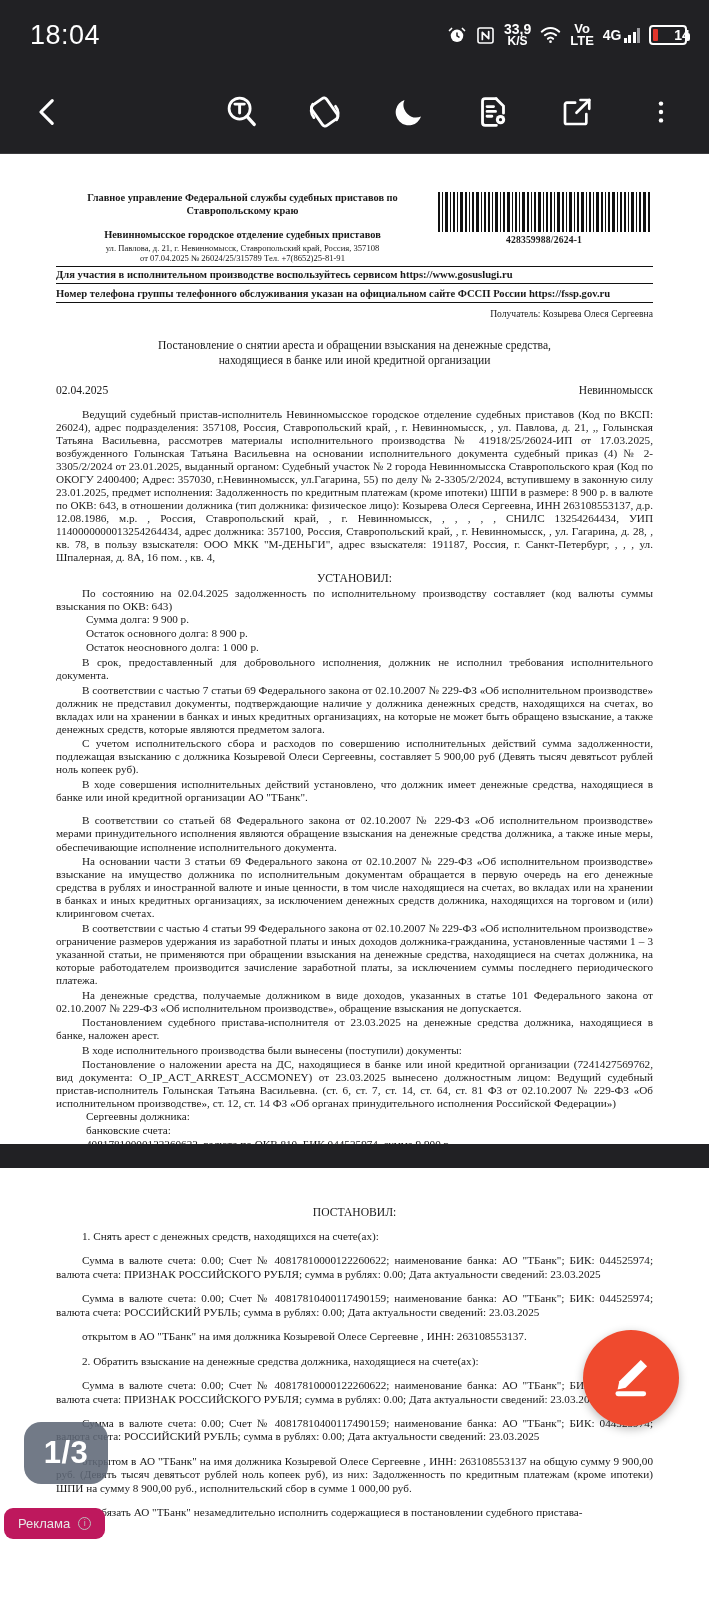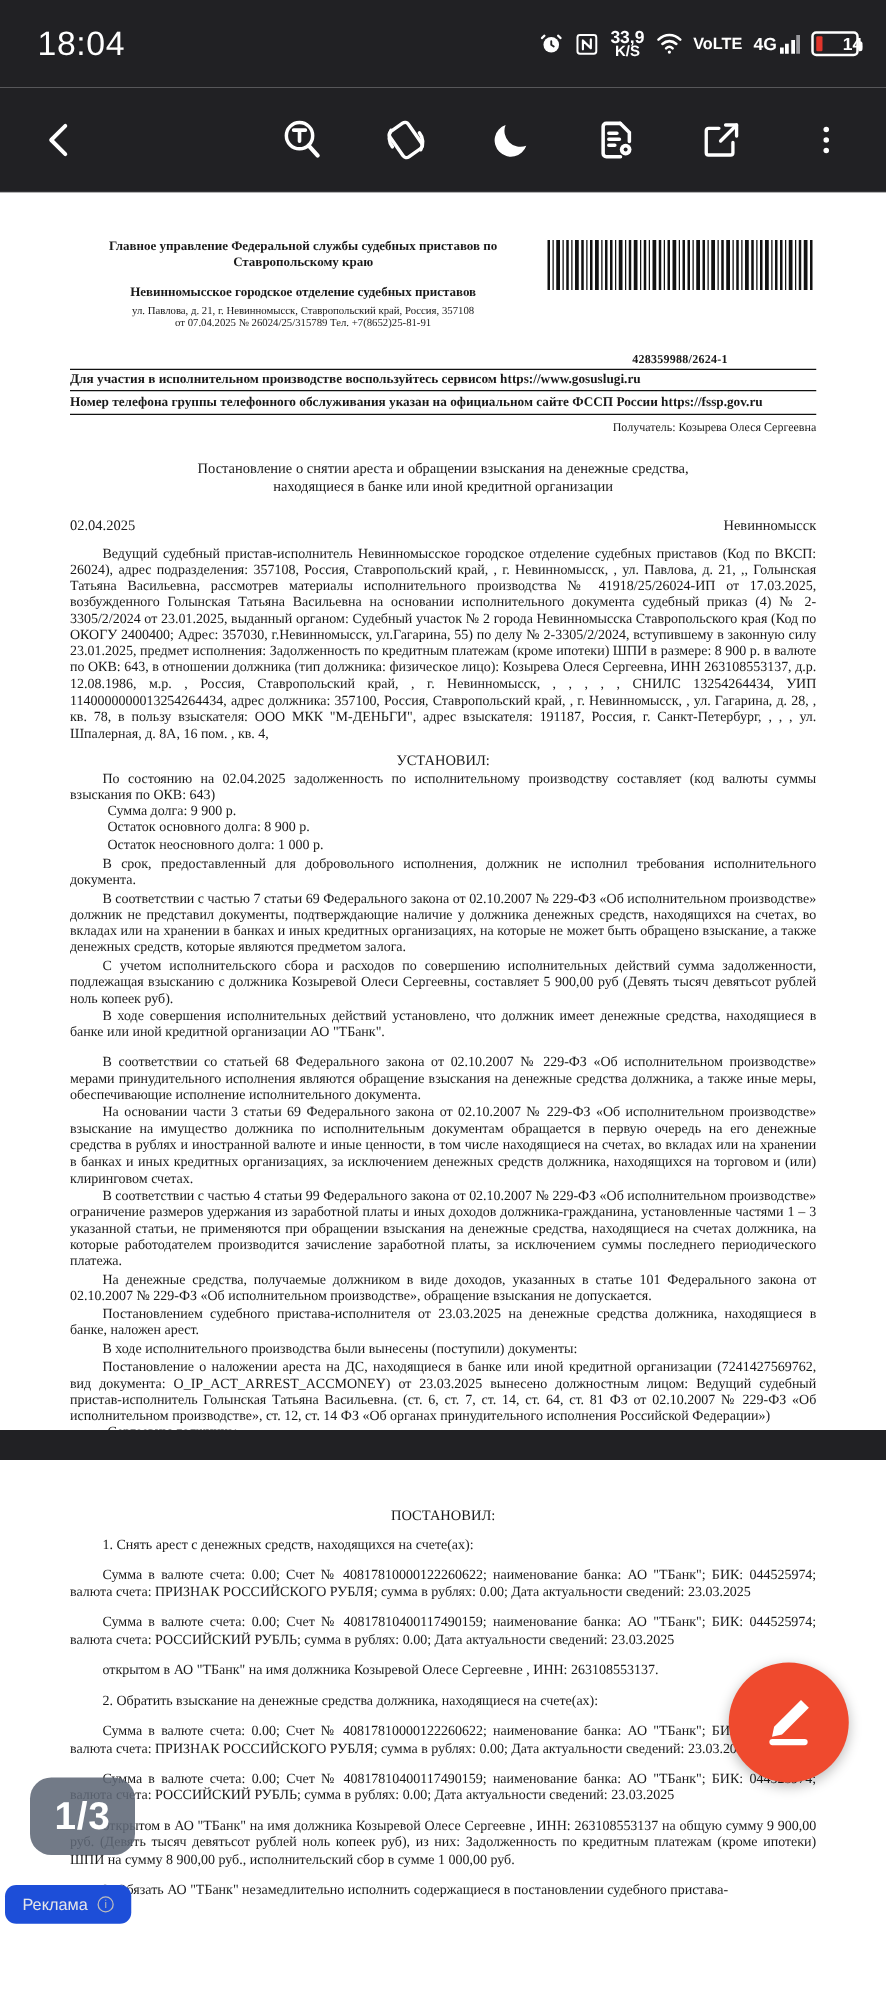--- a/index.html
+++ b/index.html
@@ -26,21 +26,21 @@
     color: #ffffff;
     font-family: "Liberation Sans", sans-serif;
   }
   .sb-clock { font-size: 27px; letter-spacing: .5px; font-weight: 400; }
   .sb-right { margin-left: auto; display: flex; align-items: center; gap: 9px; }
   .sb-ic { display: flex; align-items: center; justify-content: center; }
   .sb-ic svg { display: block; }
   .sb-speed { display: flex; flex-direction: column; align-items: center; line-height: .95; }
   .sb-speed .v { font-size: 14px; font-weight: 600; }
   .sb-speed .u { font-size: 12px; font-weight: 600; }
-  .sb-volte { display: flex; flex-direction: row; align-items: center; line-height: .95; }
+  .sb-volte { display: flex; flex-direction: column; align-items: center; line-height: .95; }
   .sb-volte span { font-size: 13px; font-weight: 600; }
   .sb-net { display: flex; align-items: flex-end; gap: 1px; }
   .sb-net .g4 { font-size: 14px; font-weight: 700; margin-right: 1px; }
   .sb-bars { display: flex; align-items: flex-end; gap: 1.5px; height: 15px; }
   .sb-bars i { display: block; width: 3px; background: #fff; }
   .sb-bars i:nth-child(1){height:5px}
   .sb-bars i:nth-child(2){height:8px}
   .sb-bars i:nth-child(3){height:11px}
   .sb-bars i:nth-child(4){height:15px; background:#9a9a9e}
   .sb-batt {
@@ -95,21 +95,21 @@
     display: flex; align-items: stretch;
     border-bottom: 1.5px solid #111;
     padding-bottom: 2px;
     margin-top: 38px;
   }
   .hdr-left { flex: 1 1 auto; text-align: center; padding-right: 6px; }
   .hdr-l1 { font-size: 10.4px; font-weight: 700; line-height: 1.22; }
   .hdr-l2 { font-size: 10.4px; font-weight: 700; line-height: 1.22; margin-top: 12px;}
   .hdr-l3 { font-size: 8.6px; line-height: 1.2; margin-top: 1px; }
   .hdr-l4 { font-size: 8.6px; line-height: 1.2; }
-  .hdr-right { width: 218px; display:flex; flex-direction:column; align-items:center; justify-content:flex-start;gap:48px; }
+  .hdr-right { width: 218px; display:flex; flex-direction:column; align-items:center; justify-content:flex-start; }
   .barcode { width: 216px; height: 40px; display:block; }
   .barcode-num { font-size: 9.6px; font-weight: 700; margin-top: 2px; letter-spacing: .2px;}
 
   .hdr-line2 {
     font-size: 10.6px; font-weight: 700; text-align:left;
     border-bottom: 1.5px solid #111;
     padding: 2px 0 3px;
   }
   .hdr-line3 {
     font-size: 10.6px; font-weight: 700; text-align:left;
@@ -153,21 +153,21 @@
     width: 84px; height: 62px;
     background: rgba(95,104,118,0.88);
     border-radius: 17px;
     display:flex; align-items:center; justify-content:center;
     color:#fff; font-family:"Liberation Sans", sans-serif;
     font-size: 31px; font-weight: 700; letter-spacing: .5px;
   }
   .ad-pill {
     position: absolute; left: 4px; top: 1508px;
     height: 31px; padding: 0 14px;
-    background: #1d4ed8; border-radius: 9px;
+    background: #be185d; border-radius: 9px;
     display:flex; align-items:center; gap:8px;
     color:#e7e7e7; font-family:"Liberation Sans", sans-serif; font-size: 13px;
   }
   .ad-pill .info {
     width: 13px; height: 13px; border:1.2px solid #bdbdbd; border-radius:50%;
     display:flex; align-items:center; justify-content:center;
     font-size:9px; line-height:1; color:#bdbdbd;
   }
   .fab {
     position: absolute; right: 30px; top: 1330px;

